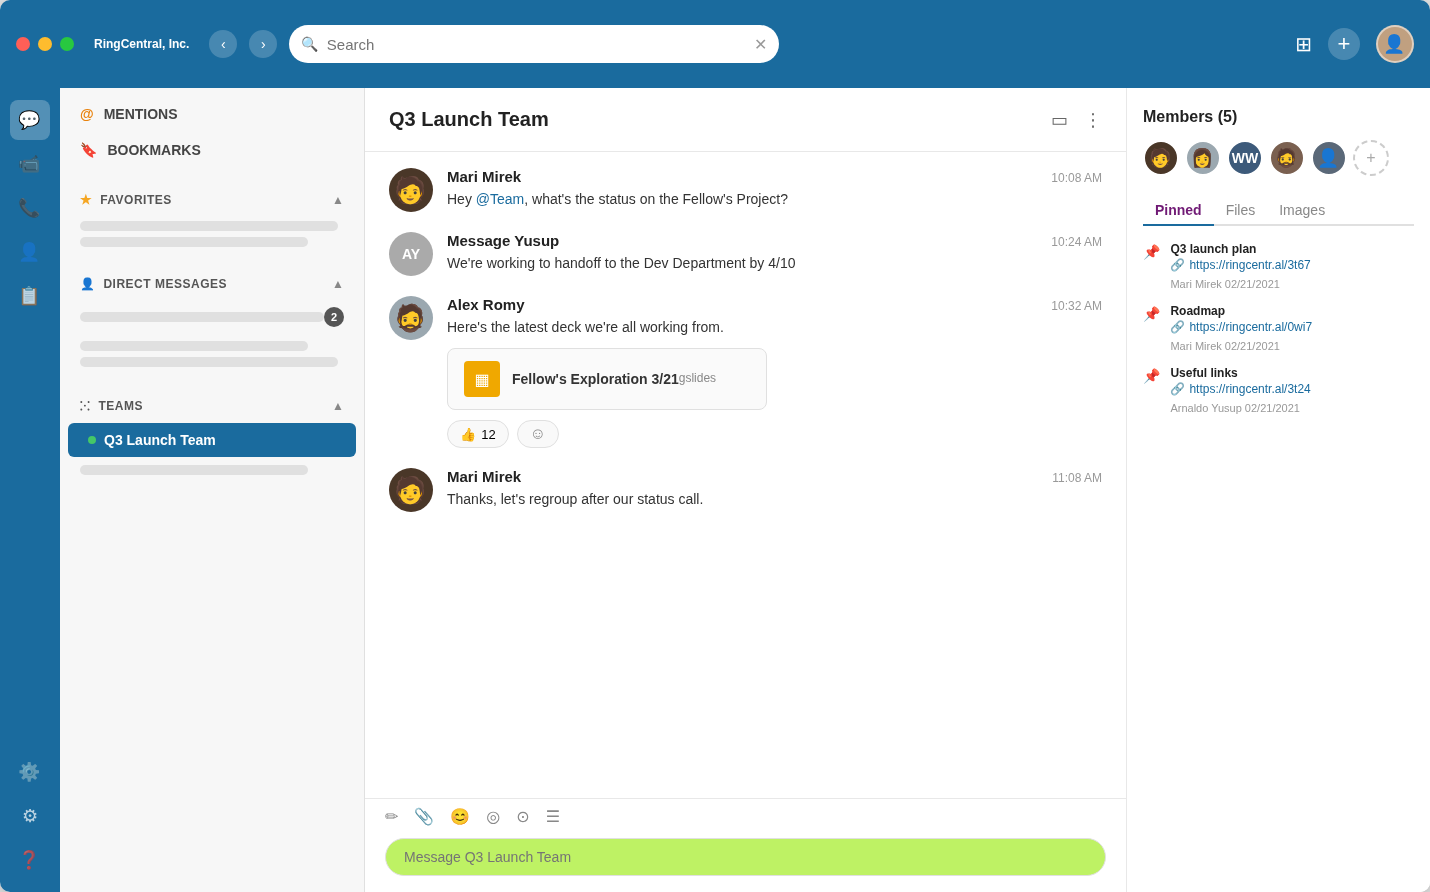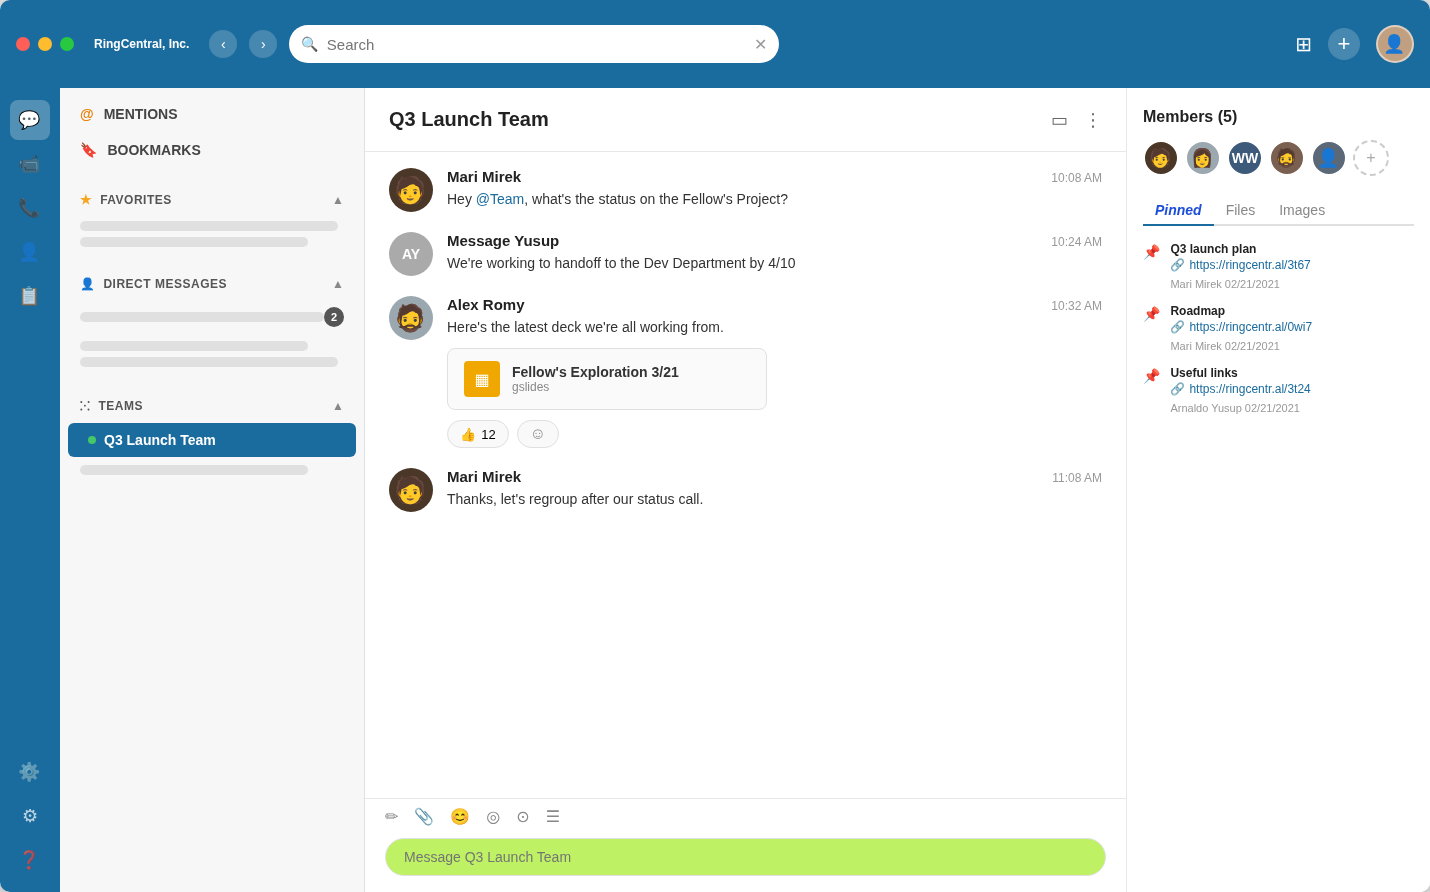--- a/index.html
+++ b/index.html
@@ -77,21 +77,21 @@
 
     .message-content { flex: 1; min-width: 0; }
     .message-header { display: flex; align-items: baseline; justify-content: space-between; margin-bottom: 4px; }
     .message-author { font-size: 15px; font-weight: 700; color: #222; }
     .message-time { font-size: 12px; color: #999; }
     .message-text { font-size: 14px; color: #333; line-height: 1.5; }
     .message-text .mention { color: #1a6b9e; font-weight: 500; }
 
     .attachment { border: 1px solid #e0e0e0; border-radius: 8px; padding: 12px 16px; display: flex; align-items: center; gap: 12px; margin-top: 10px; max-width: 320px; background: #fafafa; }
     .file-icon { width: 36px; height: 36px; background: #f0a800; border-radius: 4px; display: flex; align-items: center; justify-content: center; color: white; font-size: 16px; flex-shrink: 0; }
-    .file-info { display: flex; flex-direction: column; }
+    .file-info { display: flex; flex-direction: row; }
     .file-name { font-size: 14px; font-weight: 600; color: #333; }
     .file-type { font-size: 12px; color: #888; }
 
     .reactions { display: flex; gap: 8px; margin-top: 10px; }
     .reaction { border: 1px solid #e0e0e0; border-radius: 16px; padding: 4px 12px; font-size: 13px; cursor: pointer; display: flex; align-items: center; gap: 5px; background: #f9f9f9; }
     .emoji-add { font-size: 16px; color: #888; }
 
     
     .chat-toolbar { border-top: 1px solid #e8e8e8; padding: 8px 20px 4px; display: flex; align-items: center; gap: 16px; }
     .toolbar-icon { color: #888; font-size: 16px; cursor: pointer; }
@@ -101,21 +101,21 @@
 
     
     .right-panel { width: 304px; border-left: 1px solid #e8e8e8; background: white; display: flex; flex-direction: column; flex-shrink: 0; padding: 20px 16px; }
     .members-header { font-size: 16px; font-weight: 700; color: #222; margin-bottom: 14px; }
     .member-avatars { display: flex; align-items: center; gap: 6px; margin-bottom: 20px; }
     .member-avatar { width: 36px; height: 36px; border-radius: 50%; overflow: hidden; display: flex; align-items: center; justify-content: center; font-size: 13px; font-weight: 600; color: white; border: 2px solid white; }
     .add-member-btn { width: 36px; height: 36px; border-radius: 50%; border: 2px dashed #ccc; display: flex; align-items: center; justify-content: center; cursor: pointer; color: #aaa; font-size: 16px; }
 
     .panel-tabs { display: flex; gap: 0; border-bottom: 2px solid #e0e0e0; margin-bottom: 16px; }
     .panel-tab { padding: 6px 12px; font-size: 14px; font-weight: 500; color: #888; cursor: pointer; border-bottom: 2px solid transparent; margin-bottom: -2px; }
-    .panel-tab.active { color: #1d4ed8; border-bottom-color: #1a6b9e; font-weight: 600; font-style: italic; }
+    .panel-tab.active { color: #701a75; border-bottom-color: #1a6b9e; font-weight: 600; }
 
     .pinned-items { display: flex; flex-direction: column; gap: 14px; }
     .pinned-item { display: flex; gap: 10px; align-items: flex-start; }
     .pin-icon { color: #1a6b9e; font-size: 14px; margin-top: 2px; flex-shrink: 0; }
     .pinned-content { min-width: 0; }
     .pinned-title { font-size: 12px; font-weight: 600; color: #222; margin-bottom: 2px; }
     .pinned-link { font-size: 12px; color: #1a6b9e; white-space: nowrap; overflow: hidden; text-overflow: ellipsis; display: flex; align-items: center; gap: 4px; }
     .pinned-meta { font-size: 11px; color: #999; margin-top: 6px; }
 
     

